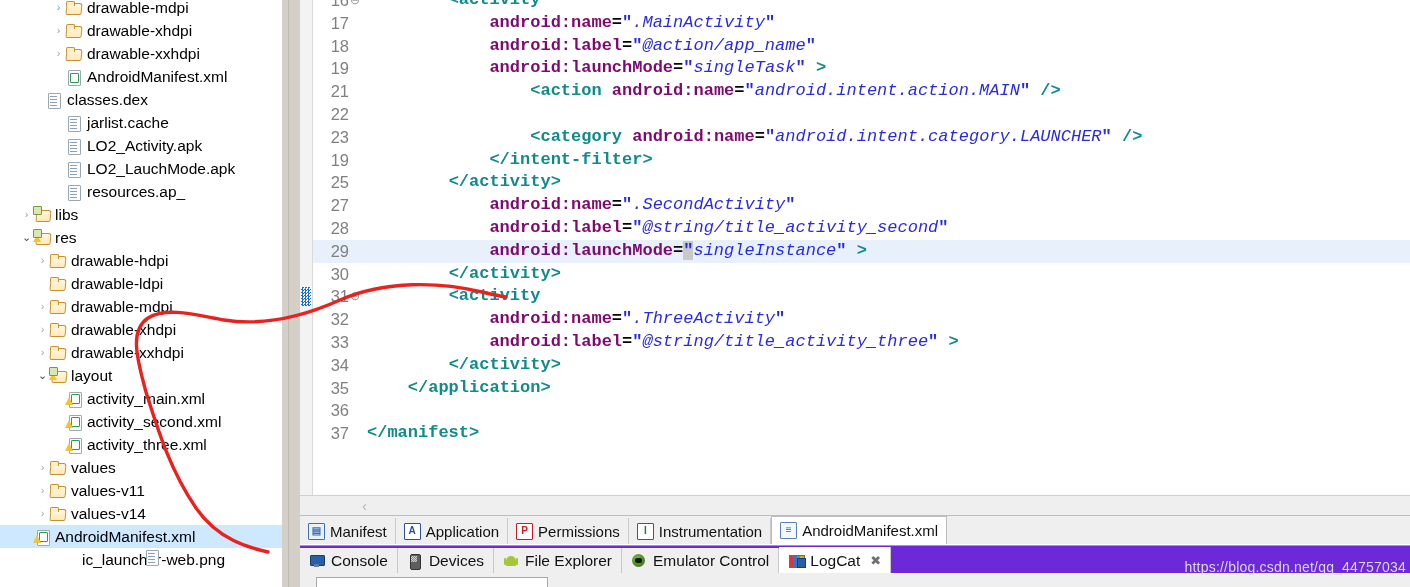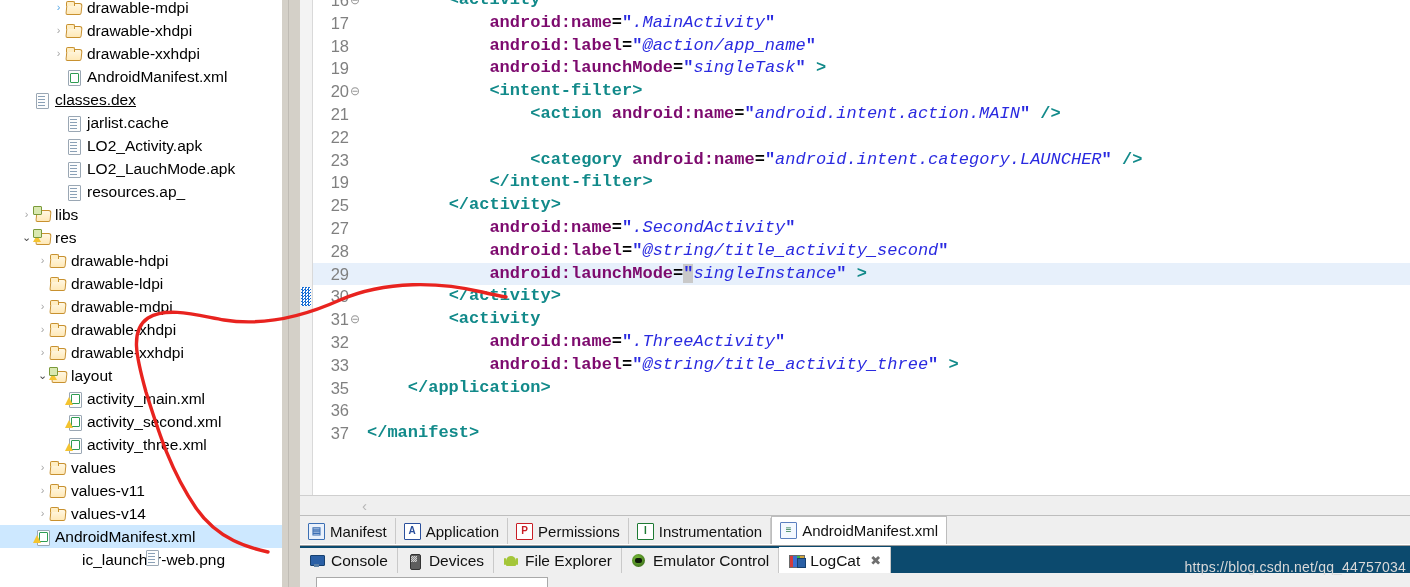--- a/index.html
+++ b/index.html
@@ -155,21 +155,21 @@
     font-family:"Liberation Sans",sans-serif;font-weight:bold;background:#fff;
   }
   .badge.r{border-color:#c81d25;color:#c81d25;}
   .badge.g{border-color:#1d7a33;color:#1d7a33;}
   .badge.m{border-color:#3c6fb4;color:#3c6fb4;background:#eaf1fb;}
   .badge.x{border-color:#5b7fbf;color:#2a7a4a;background:#f3f8ff;}
 
   
   #view-tabs{
     position:absolute;left:300px;top:545px;right:0;height:28px;
-    background:#0c4a6e;border-top:1px solid #9f9f9f;display:flex;align-items:flex-end;text-align:center;
+    background:#6d28d9;border-top:1px solid #9f9f9f;display:flex;align-items:flex-end;text-align:center;
   }
   .vtab{
     height:26px;display:flex;align-items:center;gap:6px;padding:0 9px;
     font-size:15.5px;color:#111;border-right:1px solid #c9c9c9;background:#efefef;
     white-space:nowrap;
   }
   .vtab.active{background:#ffffff;height:27px;border-right:1px solid #c9c9c9;}
   .vtab .close{color:#6f6f6f;font-size:13px;padding-left:4px;}
   .mini{width:16px;height:16px;position:relative;display:inline-block;}
   .mini-console::before{content:"";position:absolute;left:1px;top:2px;width:13px;height:9px;
@@ -227,21 +227,21 @@
       <div class="tree-row" style="padding-left: 52px;">
         <span class="twisty">›</span>
         <span class="ic ic-folder"></span>
         <span class="lbl">drawable-xxhdpi</span>
       </div>
       <div class="tree-row" style="padding-left: 52px;">
         <span class="twisty"></span>
         <span class="ic ic-xml"></span>
         <span class="lbl">AndroidManifest.xml</span>
       </div>
-      <div class="tree-row" style="padding-left: 20px; text-decoration: underline;">
+      <div class="tree-row" style="padding-left: 32px;">
         <span class="twisty"></span>
         <span class="ic ic-file"></span>
         <span class="lbl">classes.dex</span>
       </div>
       <div class="tree-row" style="padding-left: 52px;">
         <span class="twisty"></span>
         <span class="ic ic-file"></span>
         <span class="lbl">jarlist.cache</span>
       </div>
       <div class="tree-row" style="padding-left: 52px;">
@@ -359,33 +359,33 @@
 
   <div id="editor">
     <div id="gutter">
       <div class="mark"></div>
     </div>
     <div id="lines" style="margin-top: -11px;">
         <div class="cline"><span class="ln">16</span><span class="fold">⊖</span><span class="code"><span>        </span><span class="tg">&lt;activity</span></span></div>
         <div class="cline"><span class="ln">17</span><span class="fold"></span><span class="code"><span>            </span><span class="at">android:name</span><span class="eq">=</span><span class="qt">"</span><span class="st">.MainActivity</span><span class="qt">"</span></span></div>
         <div class="cline"><span class="ln">18</span><span class="fold"></span><span class="code"><span>            </span><span class="at">android:label</span><span class="eq">=</span><span class="qt">"</span><span class="st">@action/app_name</span><span class="qt">"</span></span></div>
         <div class="cline"><span class="ln">19</span><span class="fold"></span><span class="code"><span>            </span><span class="at">android:launchMode</span><span class="eq">=</span><span class="qt">"</span><span class="st">singleTask</span><span class="qt">"</span><span> </span><span class="tg">&gt;</span></span></div>
-        <div class="cline"><span class="ln">20</span><span class="fold">⊖</span><span class="code"><span>            </span><span class="tg">&lt;intent-filter&gt;</span></span></div>
         <div class="cline"><span class="ln">21</span><span class="fold"></span><span class="code"><span>                </span><span class="tg">&lt;action </span><span class="at">android:name</span><span class="eq">=</span><span class="qt">"</span><span class="st">android.intent.action.MAIN</span><span class="qt">"</span><span> </span><span class="tg">/&gt;</span></span></div>
         <div class="cline"><span class="ln">22</span><span class="fold"></span><span class="code"></span></div>
         <div class="cline"><span class="ln">23</span><span class="fold"></span><span class="code"><span>                </span><span class="tg">&lt;category </span><span class="at">android:name</span><span class="eq">=</span><span class="qt">"</span><span class="st">android.intent.category.LAUNCHER</span><span class="qt">"</span><span> </span><span class="tg">/&gt;</span></span></div>
         <div class="cline"><span class="ln">19</span><span class="fold"></span><span class="code"><span>            </span><span class="tg">&lt;/intent-filter&gt;</span></span></div>
         <div class="cline"><span class="ln">25</span><span class="fold"></span><span class="code"><span>        </span><span class="tg">&lt;/activity&gt;</span></span></div>
         <div class="cline"><span class="ln">27</span><span class="fold"></span><span class="code"><span>            </span><span class="at">android:name</span><span class="eq">=</span><span class="qt">"</span><span class="st">.SecondActivity</span><span class="qt">"</span></span></div>
         <div class="cline"><span class="ln">28</span><span class="fold"></span><span class="code"><span>            </span><span class="at">android:label</span><span class="eq">=</span><span class="qt">"</span><span class="st">@string/title_activity_second</span><span class="qt">"</span></span></div>
         <div class="cline hl"><span class="ln">29</span><span class="fold"></span><span class="code"><span>            </span><span class="at">android:launchMode</span><span class="eq">=</span><span class="qt" style="background: rgb(201, 201, 201);">"</span><span class="st">singleInstance</span><span class="qt">"</span><span> </span><span class="tg">&gt;</span></span></div>
         <div class="cline"><span class="ln">30</span><span class="fold"></span><span class="code"><span>        </span><span class="tg">&lt;/activity&gt;</span></span></div>
         <div class="cline"><span class="ln">31</span><span class="fold">⊖</span><span class="code"><span>        </span><span class="tg">&lt;activity</span></span></div>
         <div class="cline"><span class="ln">32</span><span class="fold"></span><span class="code"><span>            </span><span class="at">android:name</span><span class="eq">=</span><span class="qt">"</span><span class="st">.ThreeActivity</span><span class="qt">"</span></span></div>
         <div class="cline"><span class="ln">33</span><span class="fold"></span><span class="code"><span>            </span><span class="at">android:label</span><span class="eq">=</span><span class="qt">"</span><span class="st">@string/title_activity_three</span><span class="qt">"</span><span> </span><span class="tg">&gt;</span></span></div>
+        <div class="cline"><span class="ln">34</span><span class="fold"></span><span class="code"><span>        </span><span class="tg">&lt;/activity&gt;</span></span></div>
         <div class="cline"><span class="ln">35</span><span class="fold"></span><span class="code"><span>    </span><span class="tg">&lt;/application&gt;</span></span></div>
         <div class="cline"><span class="ln">36</span><span class="fold"></span><span class="code"></span></div>
         <div class="cline"><span class="ln">37</span><span class="fold"></span><span class="code"><span class="tg">&lt;/manifest&gt;</span></span></div>
       </div>
   </div>
 
   <div id="edit-hscroll">
     <span class="chev">‹</span>
   </div>
 

